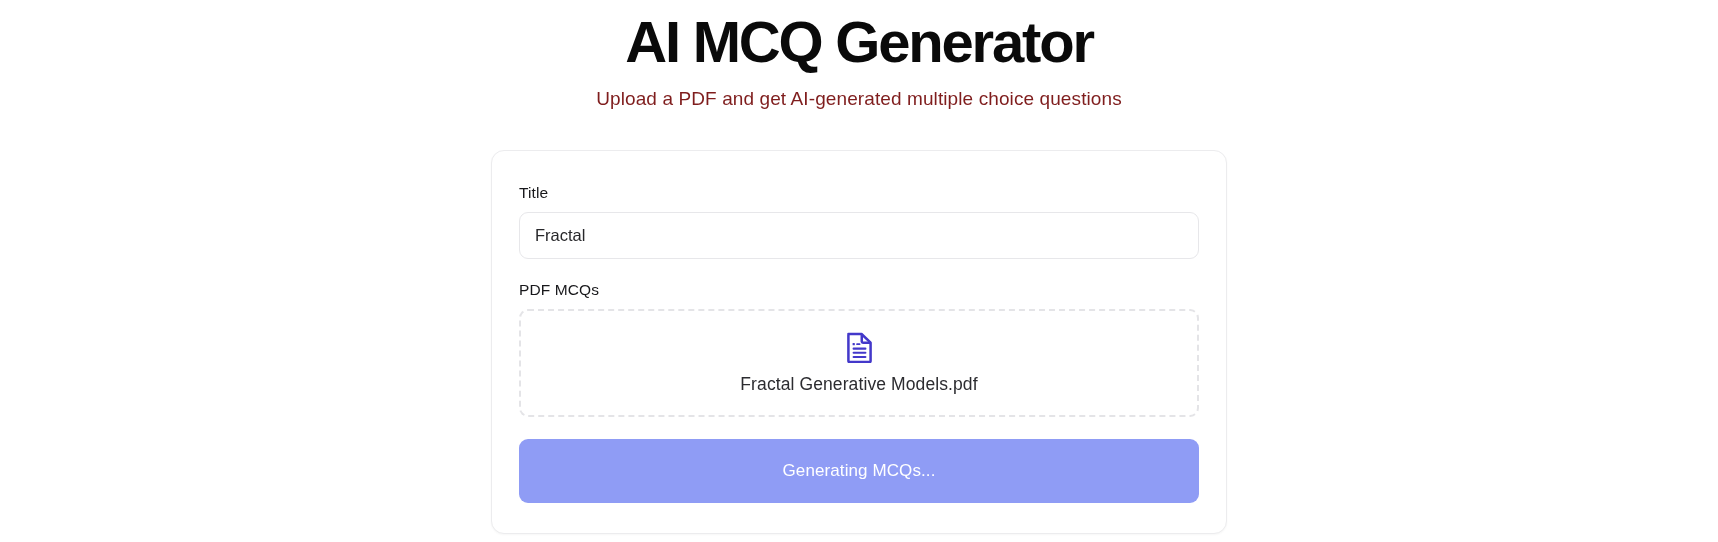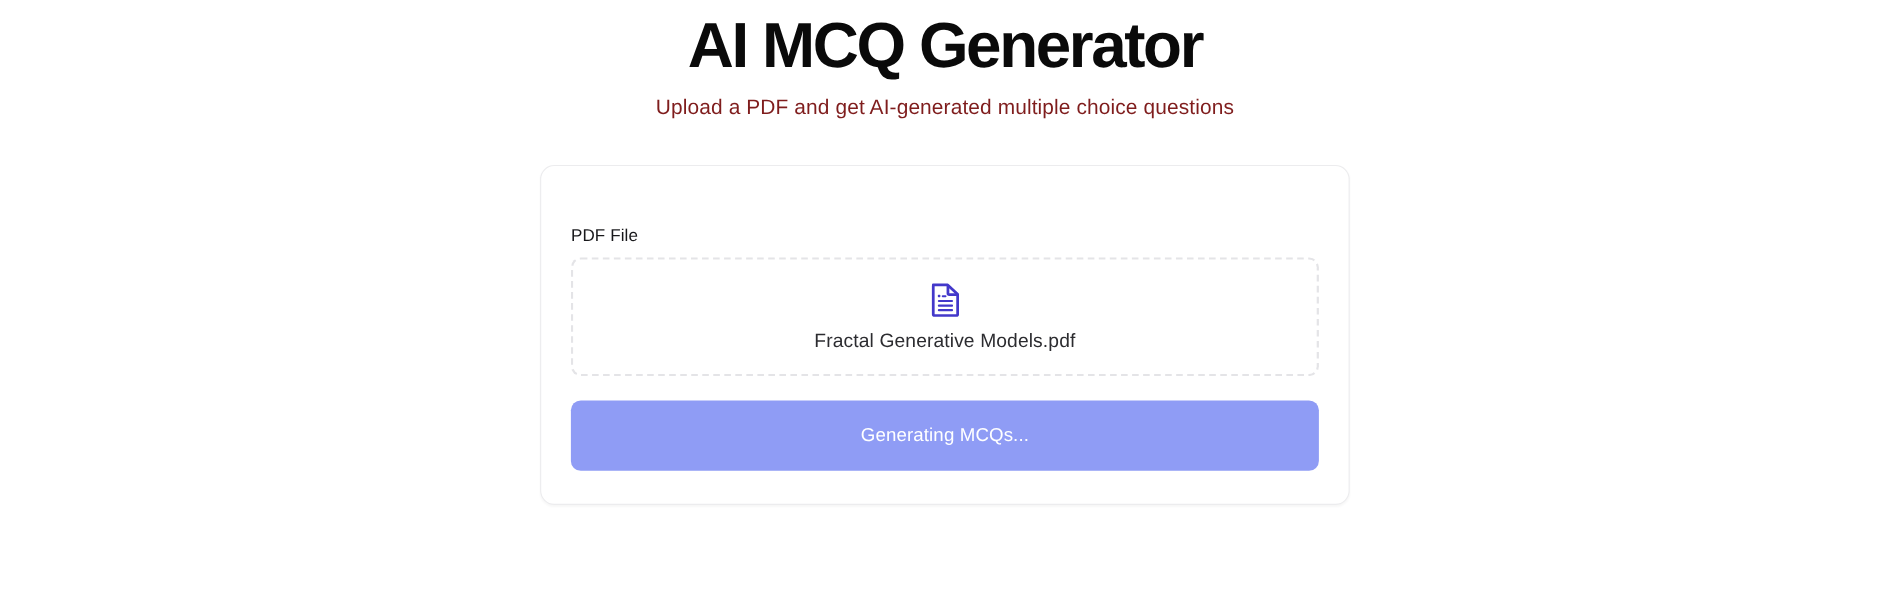--- a/index.html
+++ b/index.html
@@ -141,25 +141,29 @@
 
 <div class="page">
 
   <div class="header">
     <h1 class="app-title">AI MCQ Generator</h1>
     <p class="app-subtitle">Upload a PDF and get AI-generated multiple choice questions</p>
   </div>
 
   <div class="card">
 
+    <div class="field">
+      <label class="field-label">Title</label>
+      <input class="text-input" type="text" value="Fractal" style="">
+    </div>
 
     <div class="field-spacer"></div>
 
     <div class="field">
-      <label class="field-label">PDF File</label>
+      <label class="field-label">PDF MCQs</label>
 
       <div class="dropzone">
         <span class="doc-icon-wrap">
           <svg class="doc-icon" viewBox="0 0 24 26" fill="none" xmlns="http://www.w3.org/2000/svg">
             <path d="M2.6 1.6h11.2l7.6 7.1v15.7H2.6z" stroke="#4council"></path>
             <path d="M2.7 1.7h11.0l7.6 7.2v15.4a0.9 0.9 0 0 1-0.9 0.9H3.6a0.9 0.9 0 0 1-0.9-0.9V2.6a0.9 0.9 0 0 1 0.9-0.9z" fill="#ffffff" stroke="#4338ca" stroke-width="2.1" stroke-linejoin="round"></path>
             <path d="M13.9 1.7v6.3a1 1 0 0 0 1 1h6.4" fill="none" stroke="#4338ca" stroke-width="2.1" stroke-linejoin="round"></path>
             <rect x="6.2" y="9.2" width="1.9" height="1.9" rx="0.5" fill="#4338ca"></rect>
             <rect x="9.2" y="9.5" width="3.6" height="1.5" rx="0.7" fill="#4338ca"></rect>
             <rect x="6.2" y="13.1" width="11.6" height="1.7" rx="0.8" fill="#4338ca"></rect>

